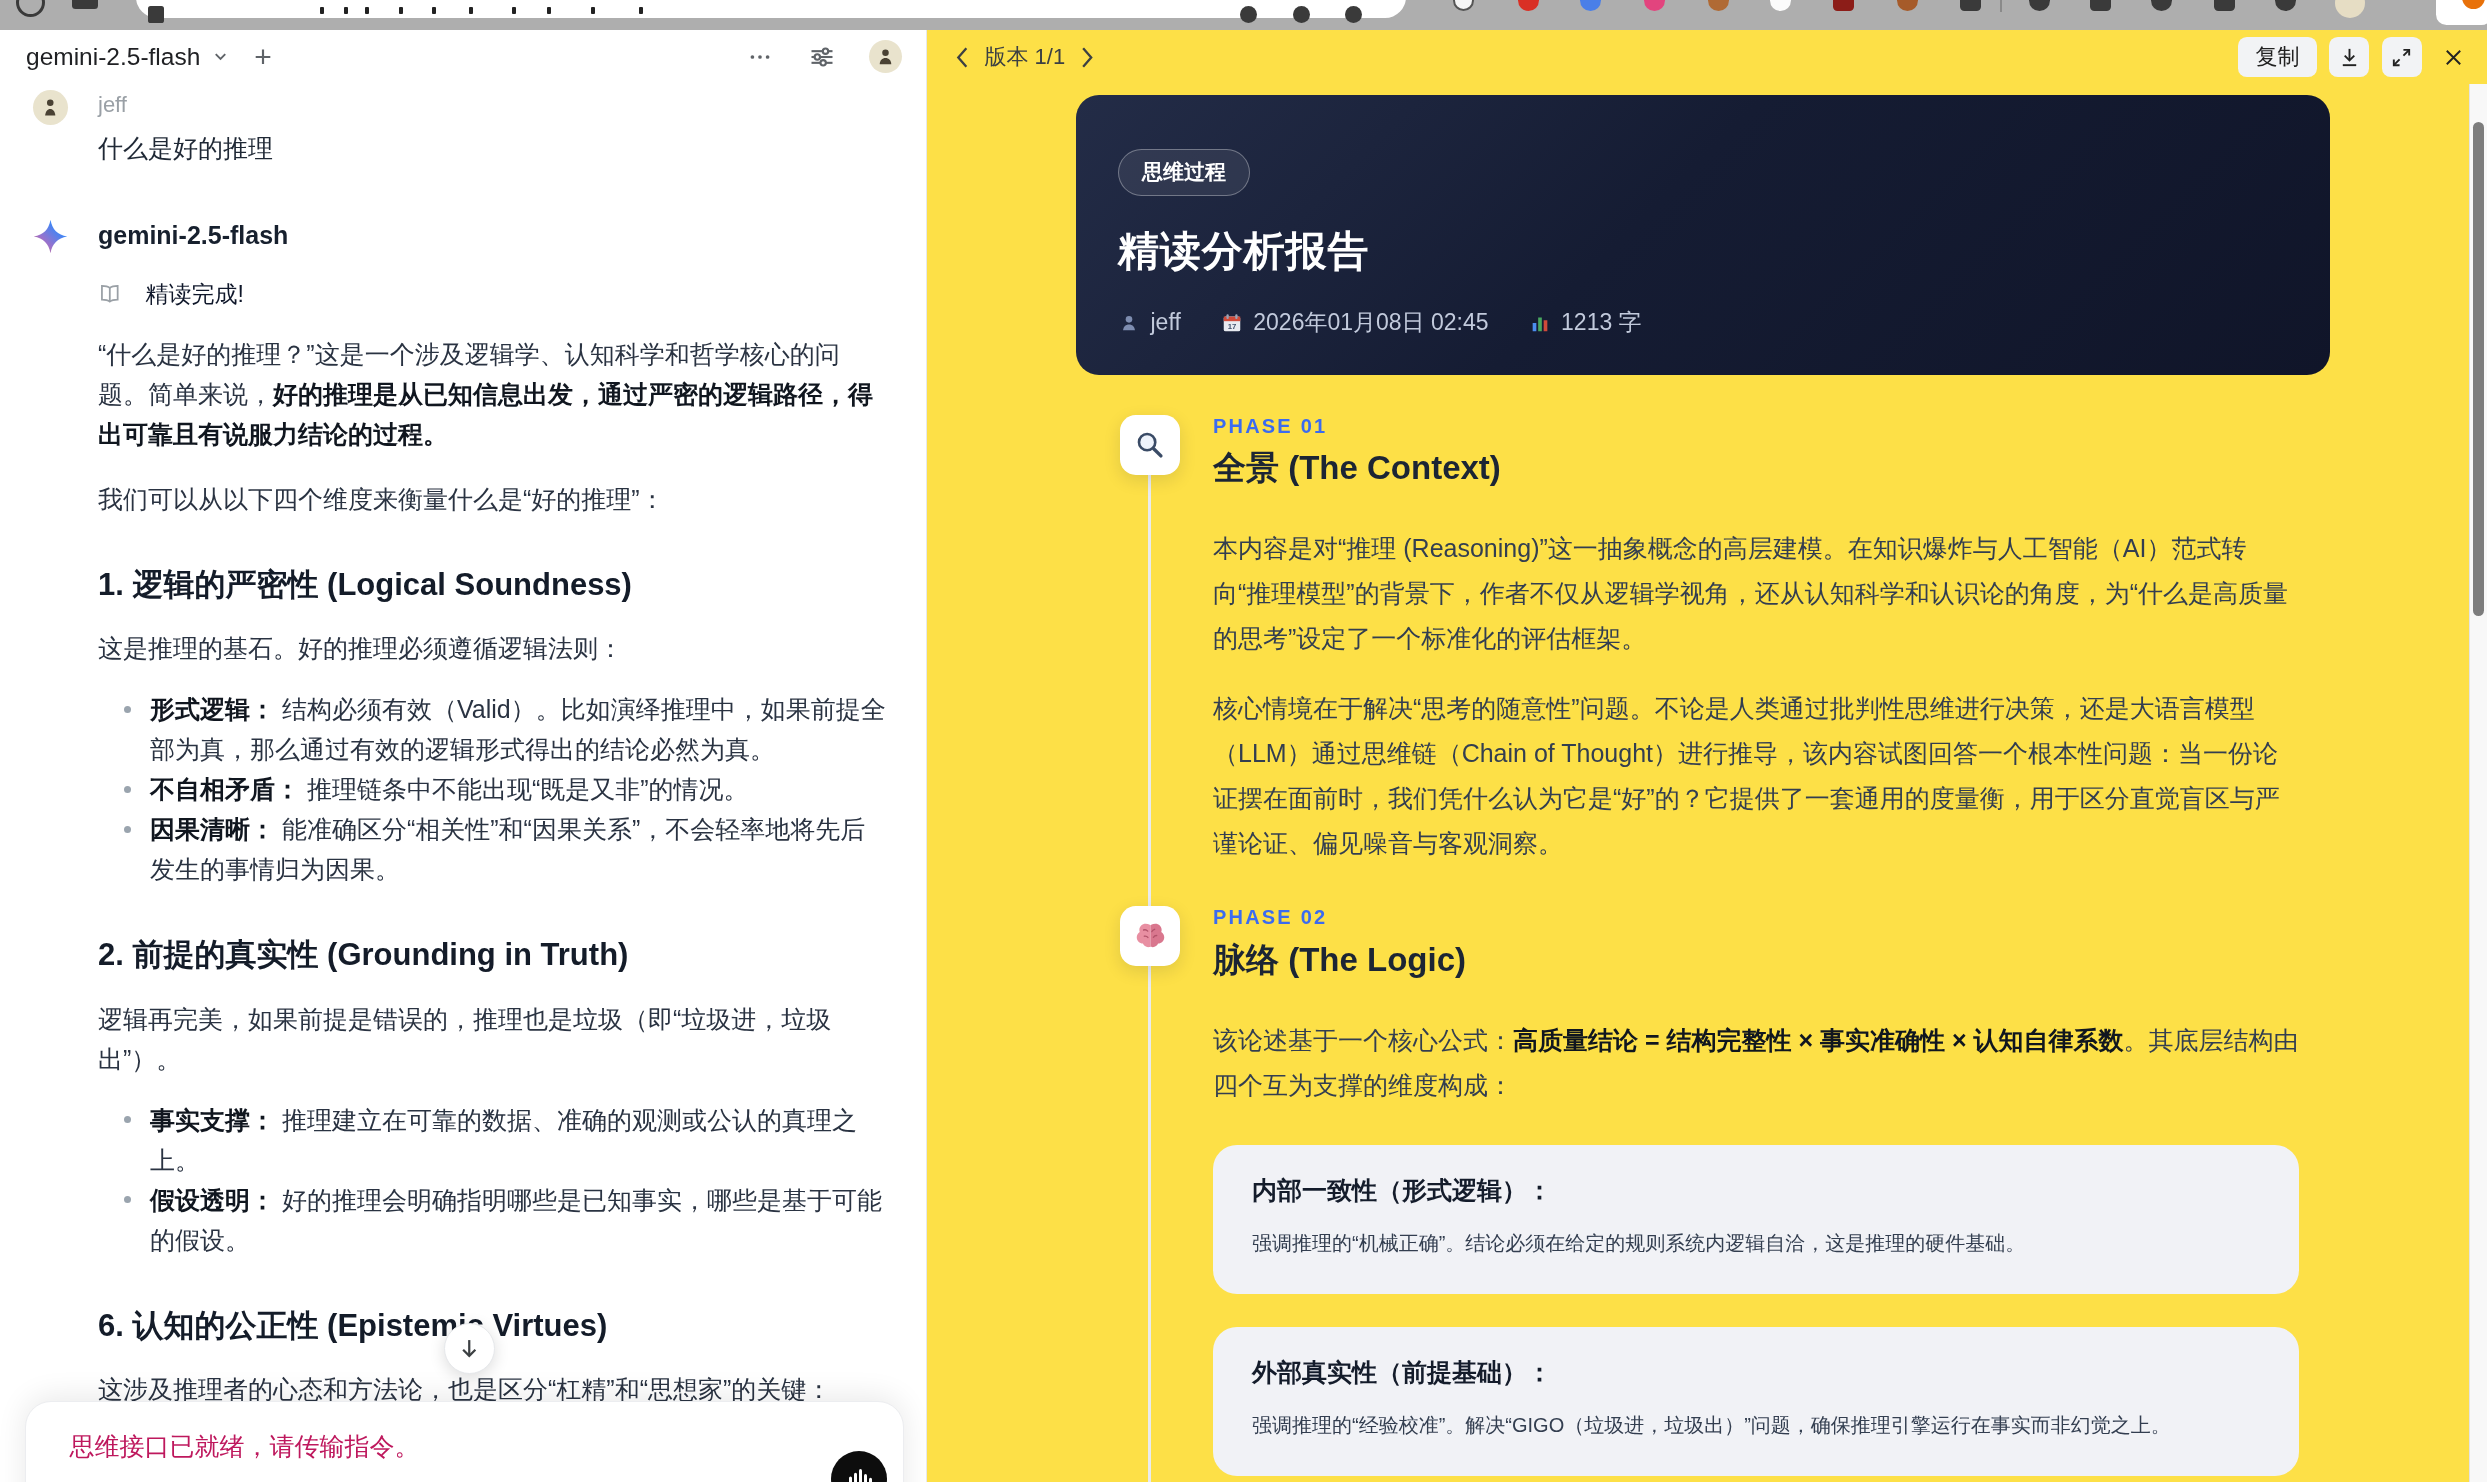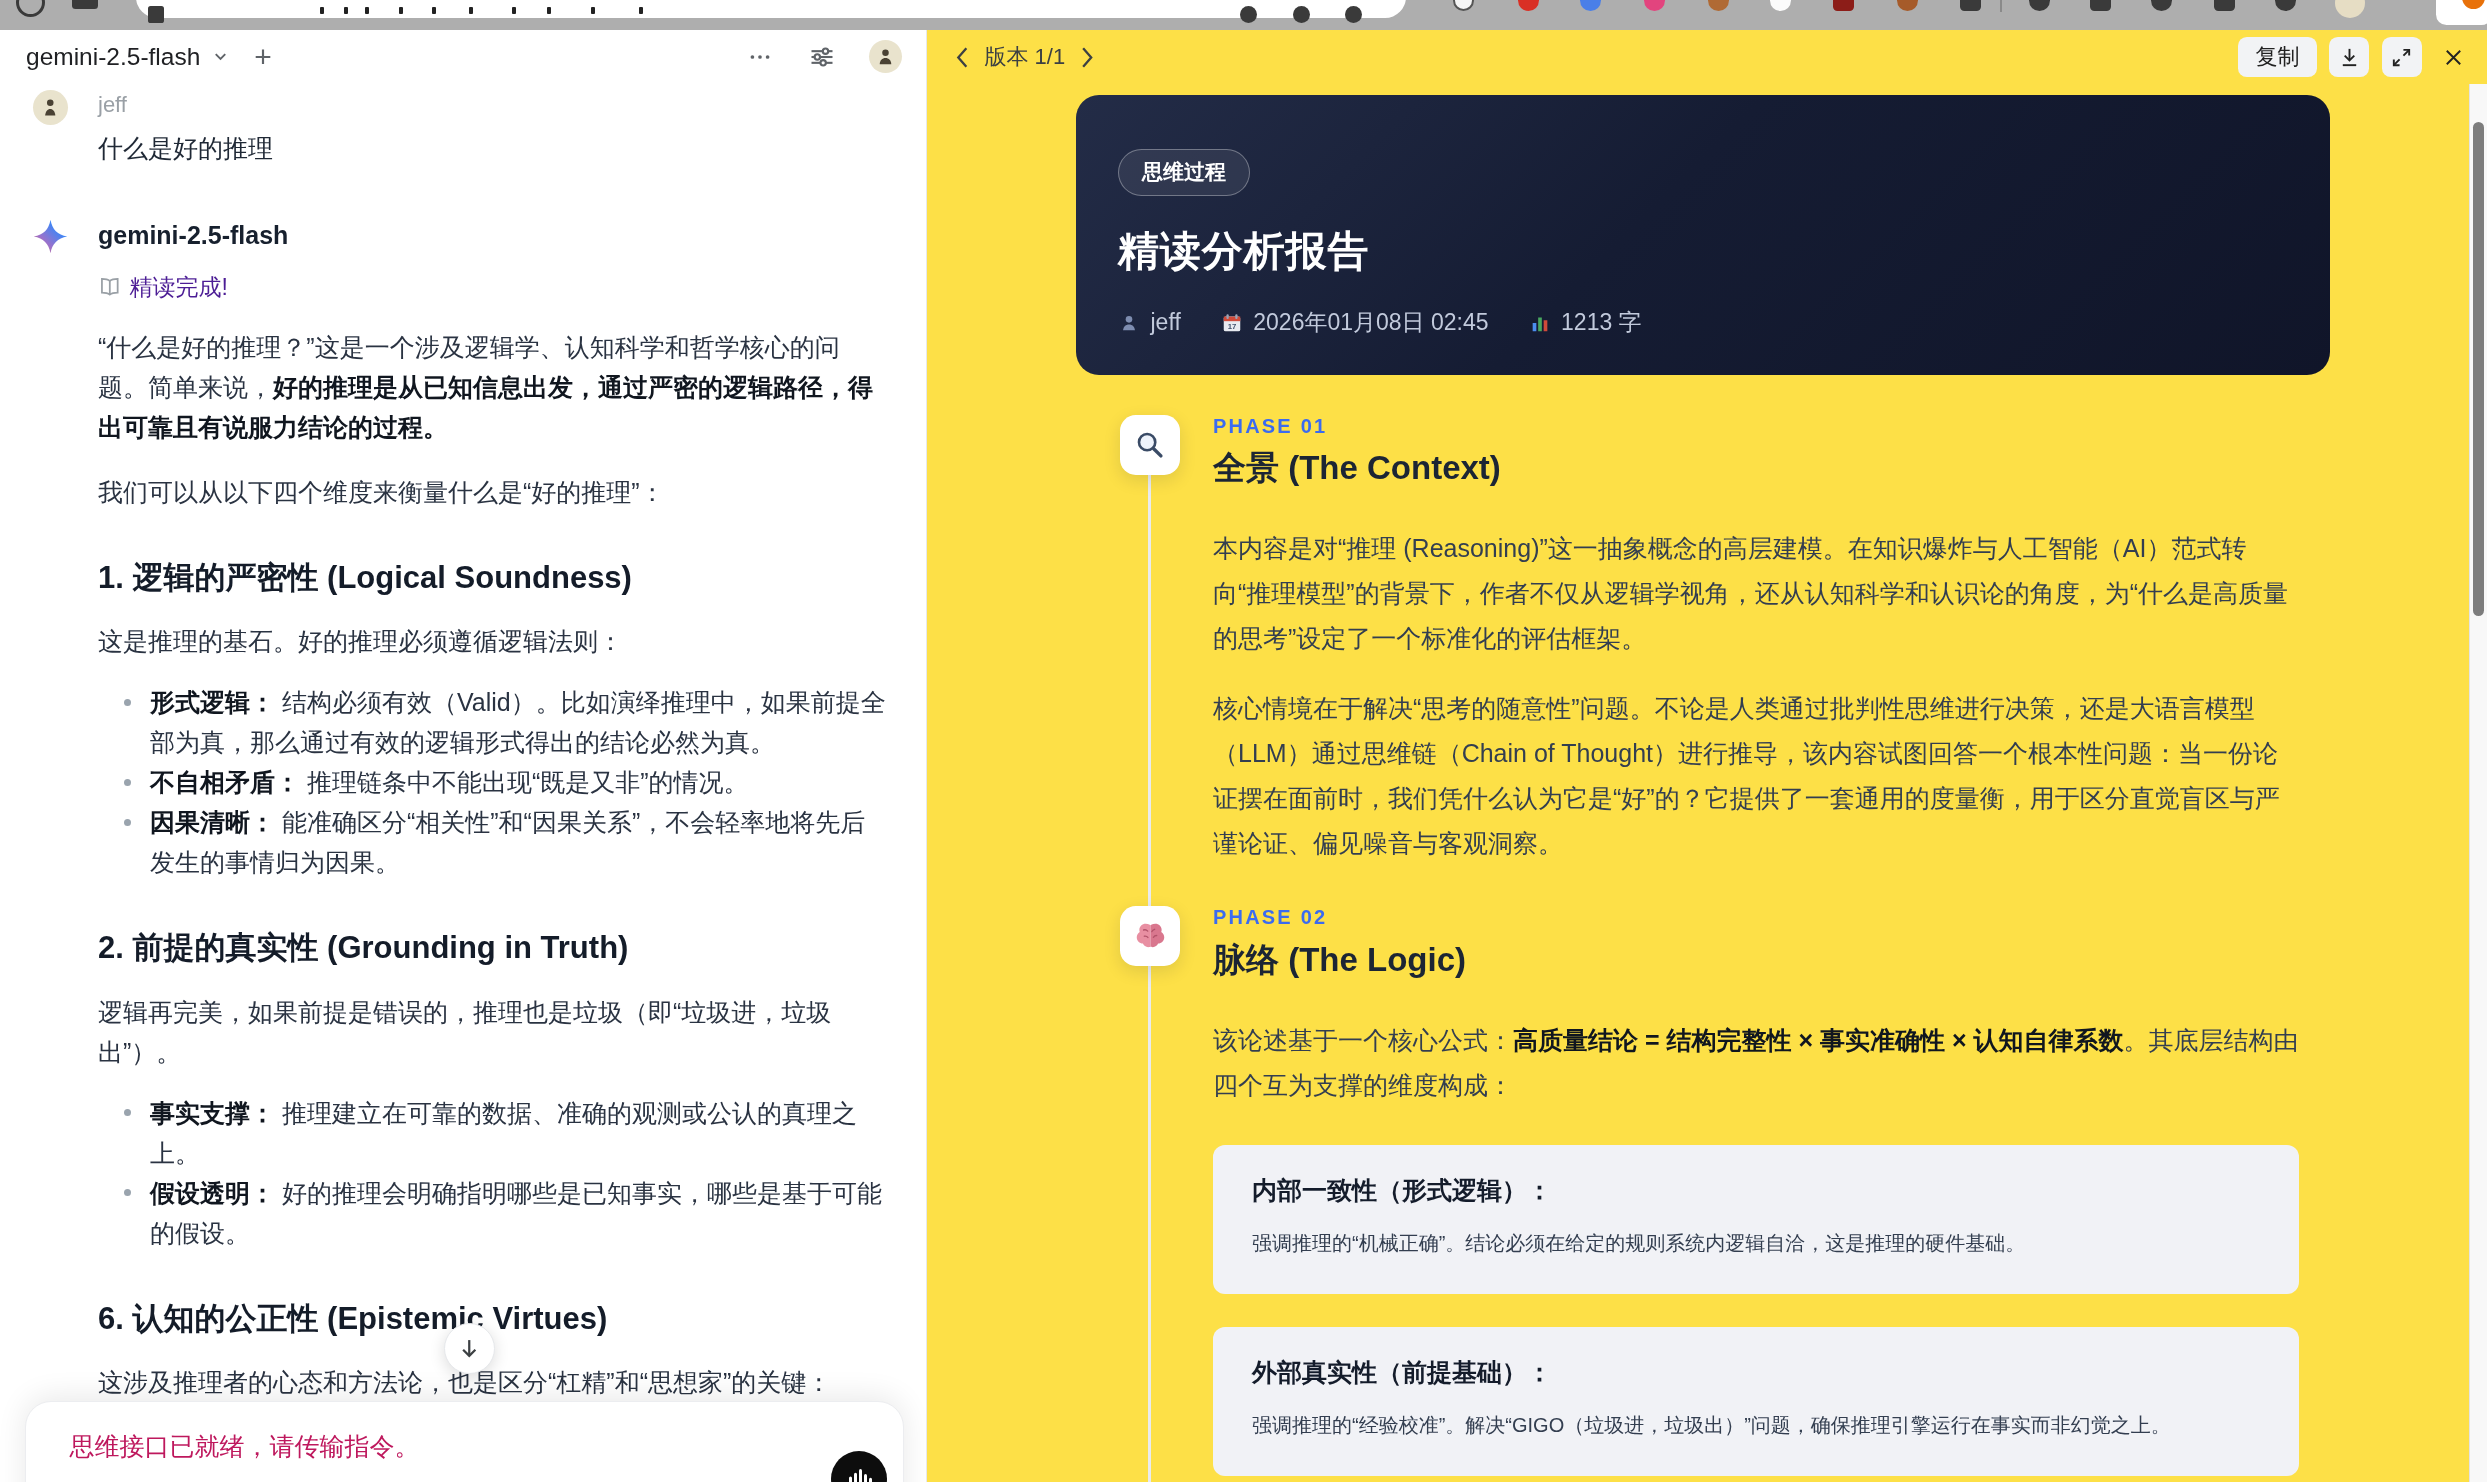--- a/index.html
+++ b/index.html
@@ -37,21 +37,21 @@
 
   
   .chat-scroll{position:absolute;top:53px;left:0;right:0;bottom:0;padding:7px 39px 0 33px;overflow:hidden;}
   .msg-row{display:flex;gap:30px;}
   .avatar{width:35px;height:35px;border-radius:50%;background:#e9e3cd;flex:none;display:flex;align-items:center;justify-content:center;overflow:hidden;}
   .msg-col{flex:1;min-width:0;}
   .u-name{font-size:22px;color:#9aa0a6;margin-top:1.8px;}
   .u-text{font-size:25px;color:#1f2835;margin-top:14px;}
   .assistant-row{margin-top:54px;}
   .a-name{font-size:25px;font-weight:700;color:#17202e;margin-top:1.8px;}
-  .a-status{margin-top:22px;font-size:23px;color:#4c1d95;display:flex;align-items:center;gap:8px;}
+  .a-status{margin-top:29px;font-size:23px;color:#0f172a;display:flex;align-items:center;gap:24px;}
   .chat-body{font-size:25px;line-height:40px;color:#2a3342;max-width:788px;}
   .chat-body p{margin:24.5px 0 0;}
   .chat-body strong{color:#10161f;}
   .chat-h{font-size:31px;line-height:39px;font-weight:700;color:#141c29;margin:46px 0 0;}
   .chat-body ul{list-style:none;margin:21px 0 0;padding:0;}
   .chat-body li{position:relative;padding-left:52px;}
   .chat-body li .dot{position:absolute;left:26px;top:16.6px;width:7px;height:7px;border-radius:50%;background:#9aa4ae;}
 
   
   .fab{position:absolute;left:444px;top:1293px;width:51px;height:51px;border-radius:50%;
@@ -91,21 +91,21 @@
   .phase-iconcol{width:137px;flex:none;padding-left:44px;box-sizing:border-box;}
   .phase-icon{width:60px;height:60px;background:#fff;border-radius:15.8px;box-shadow:0 5.3px 17.5px rgba(15,23,42,.12);
     display:flex;align-items:center;justify-content:center;}
   .phase-content{flex:1;min-width:0;padding-right:31.5px;}
   .phase-label{font-size:20px;font-weight:700;color:#3b6bf0;letter-spacing:2.2px;}
   .phase-title{margin-top:8.8px;font-size:33px;font-weight:700;color:#1c2534;}
   .phase-content p{font-size:25px;line-height:45px;color:#333e50;margin:24.5px 0 0;}
   .phase-content p.first{margin-top:35px;}
   .phase-content strong{color:#10161f;}
   .cards{margin-top:37px;display:flex;flex-direction:column;gap:33px;}
-  .card{background:#f1f2f6;border-radius:12px;padding:26px 39px 30px;}
+  .card{background:#f1f2f6;border-radius:24px;padding:26px 39px 30px;}
   .card-title{font-size:25px;font-weight:700;color:#141c2b;line-height:39px;}
   .card-body{margin-top:12px;font-size:20px;line-height:42px;color:#333e50;}
 
   
   .sb{position:absolute;top:54px;right:0;bottom:0;width:16.6px;background:#f8f8f8;border-left:0.9px solid #e3e3e5;}
   .sb-thumb{position:absolute;top:38px;left:2.6px;width:11.4px;height:494px;border-radius:6.1px;background:#7d7d7d;}
 
   svg{display:block;}
 </style>
 </head>

